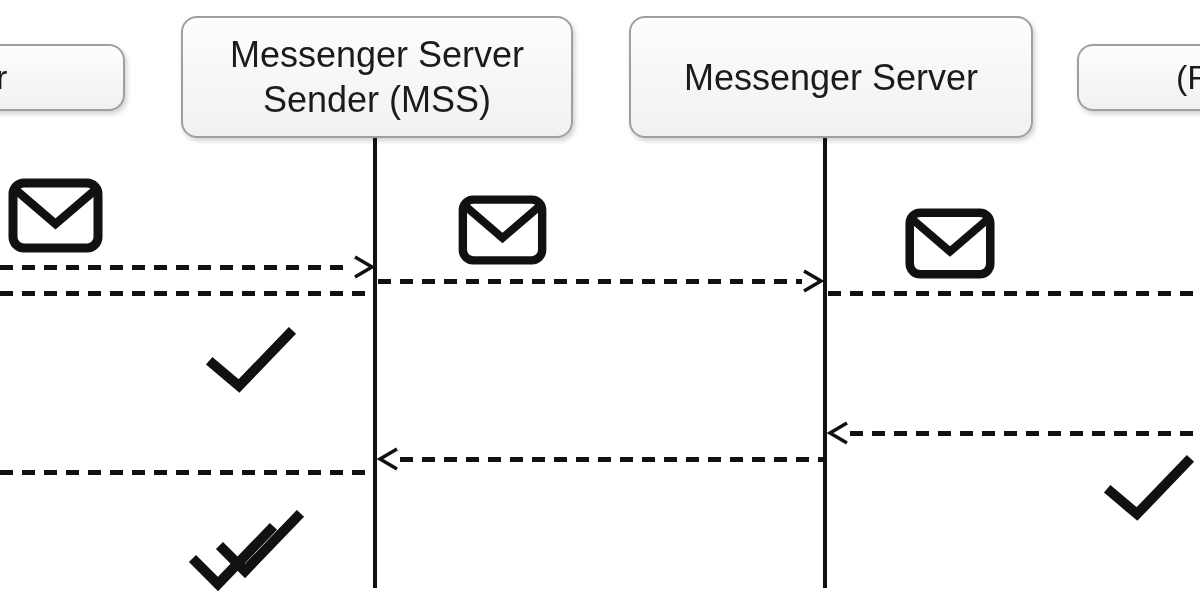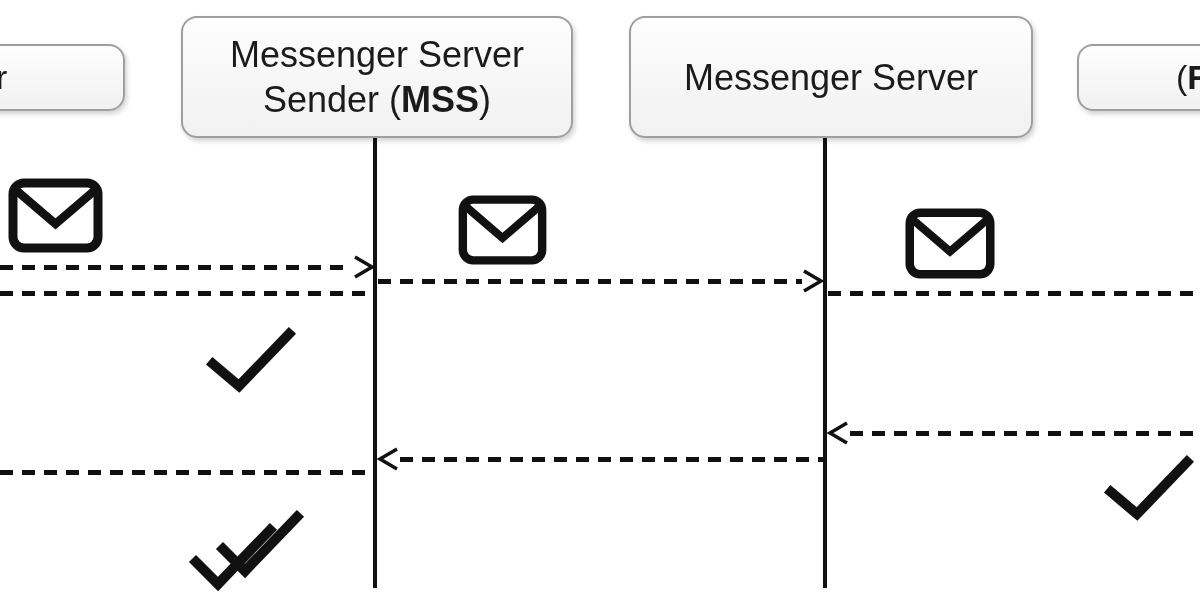--- a/index.html
+++ b/index.html
@@ -50,21 +50,21 @@
     top: 138px;
     height: 450px;
     background: #111111;
   }
   .dash {
     position: absolute;
     height: 5px;
     background: repeating-linear-gradient(90deg, #111111 0 13px, transparent 13px 22px);
   }
   .icon { position: absolute; }
-  b { font-weight: bold; }
+  b { font-weight: normal; }
 </style>
 </head>
 <body>
 
 <div id="stage">
 
   <div class="lifeline" style="left:373px;"></div>
   <div class="lifeline" style="left:823px;"></div>
 
   <div class="actor-box partial" style="left:-282px; width:407px;">

